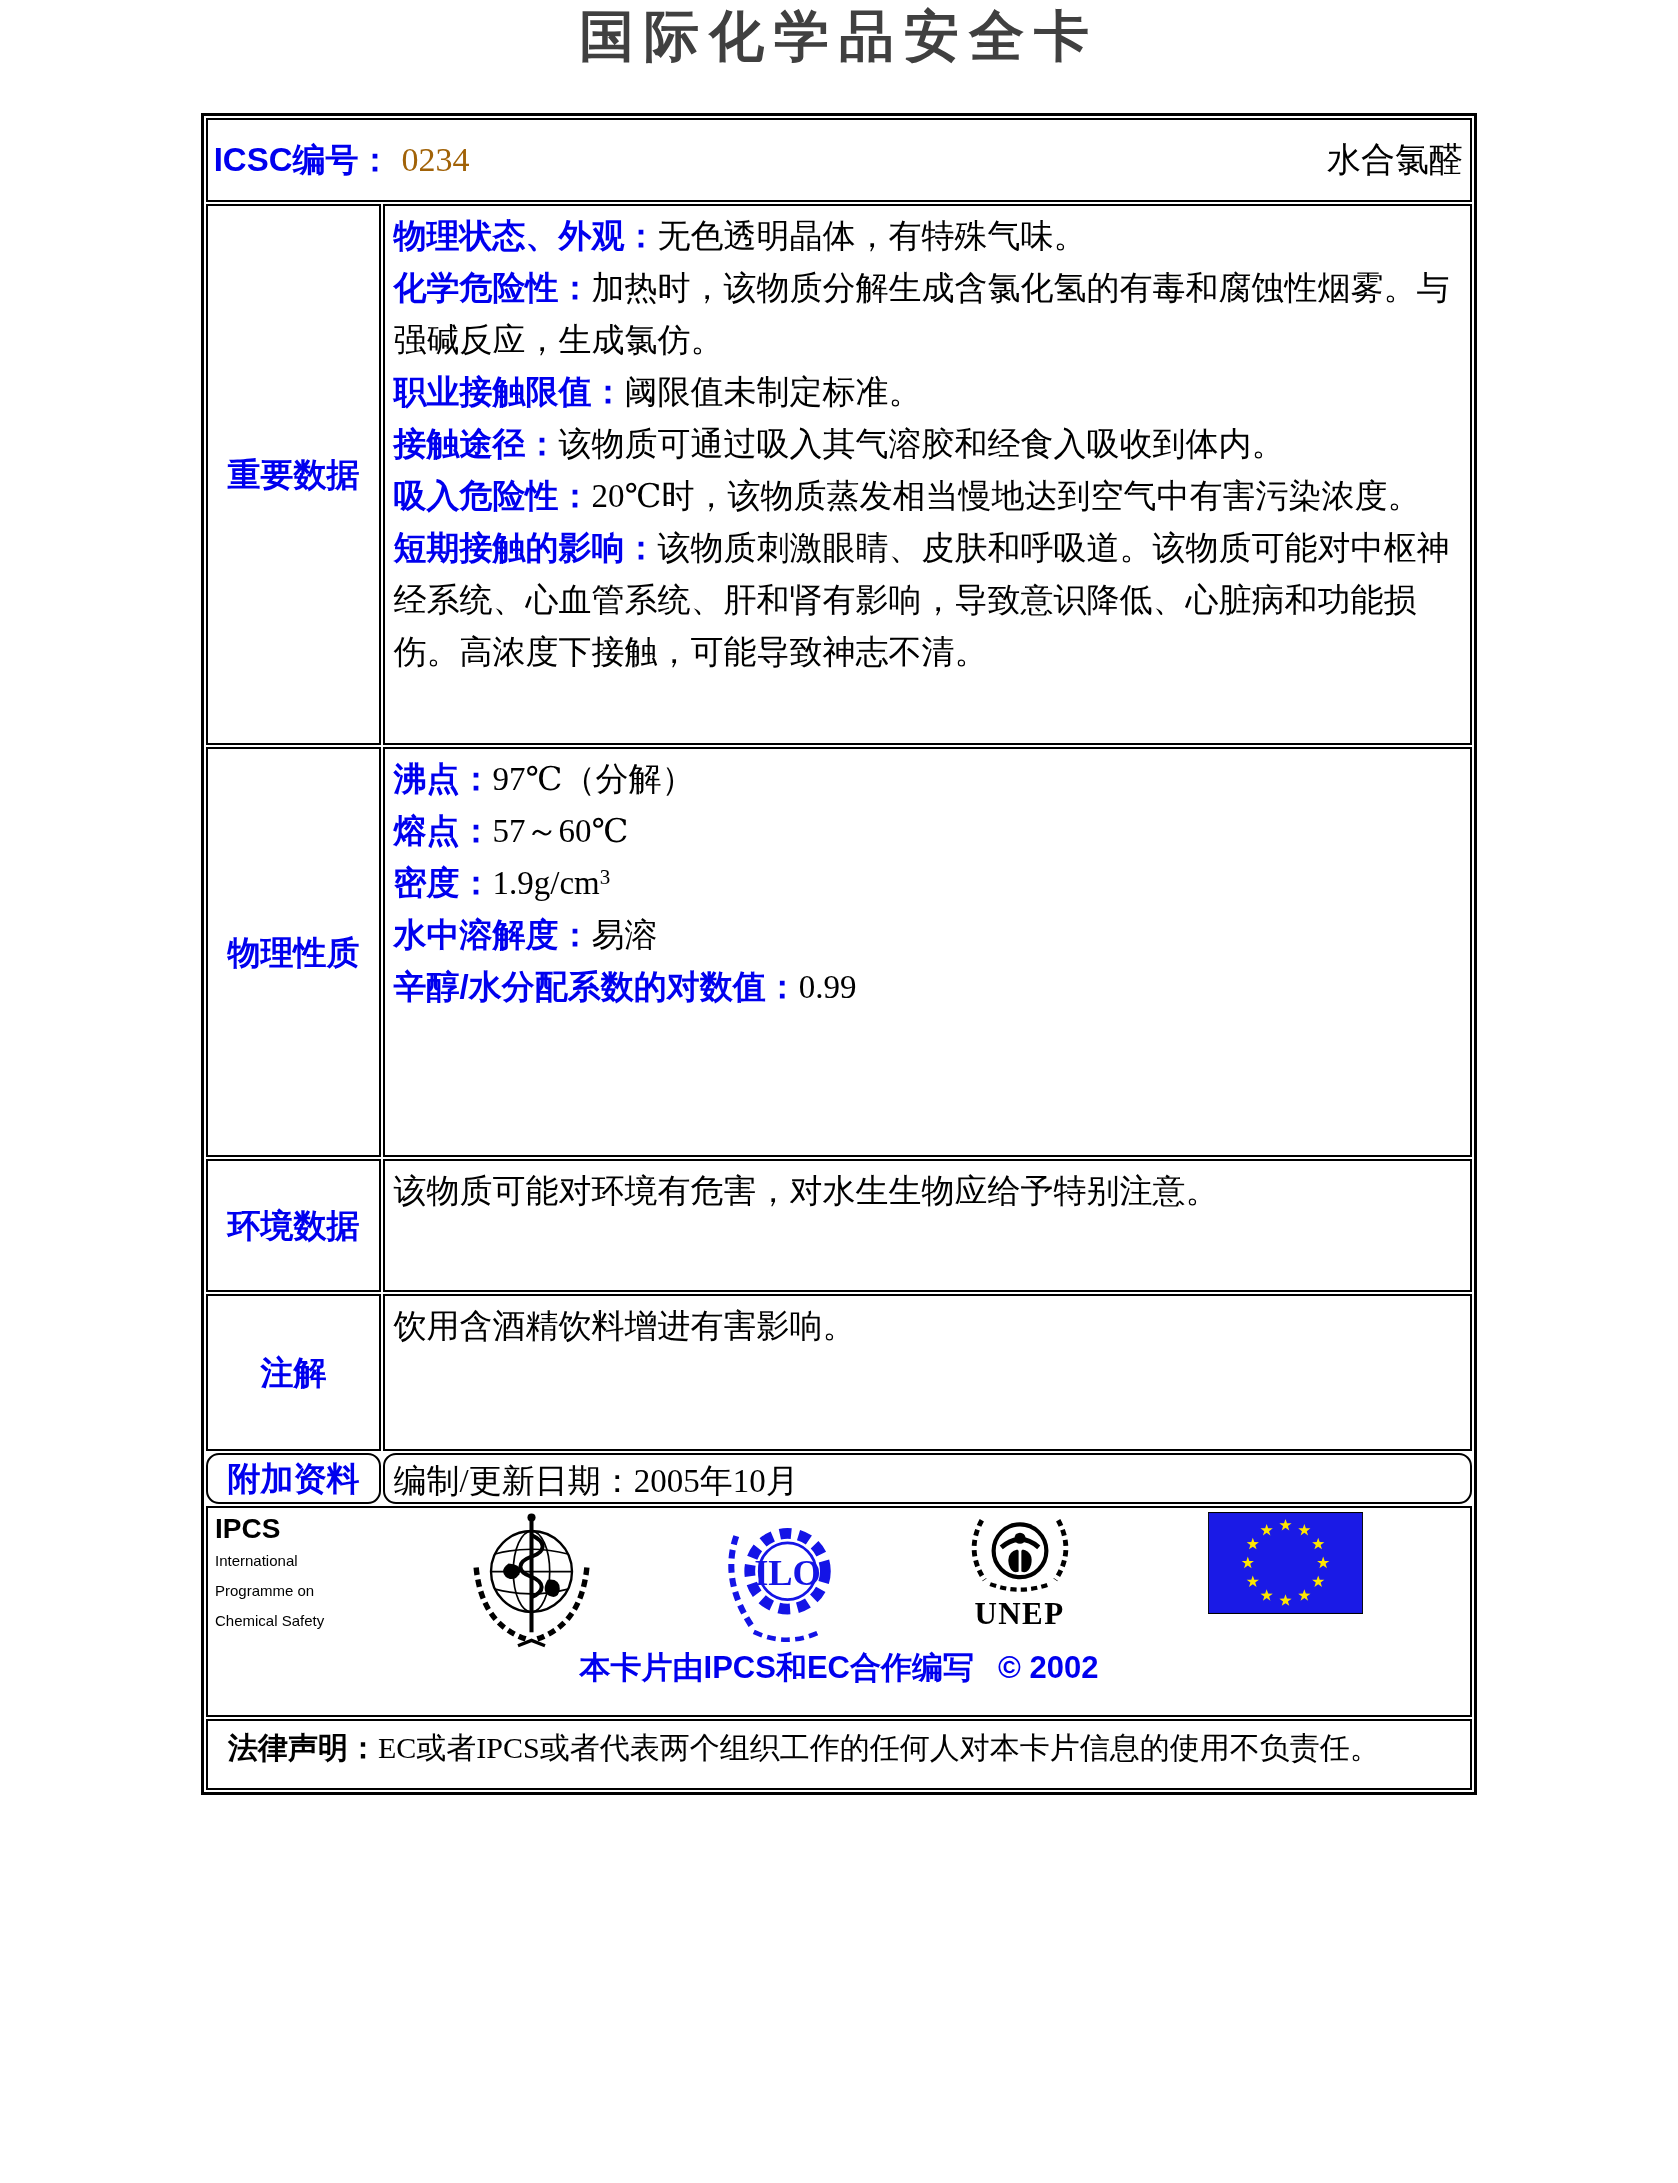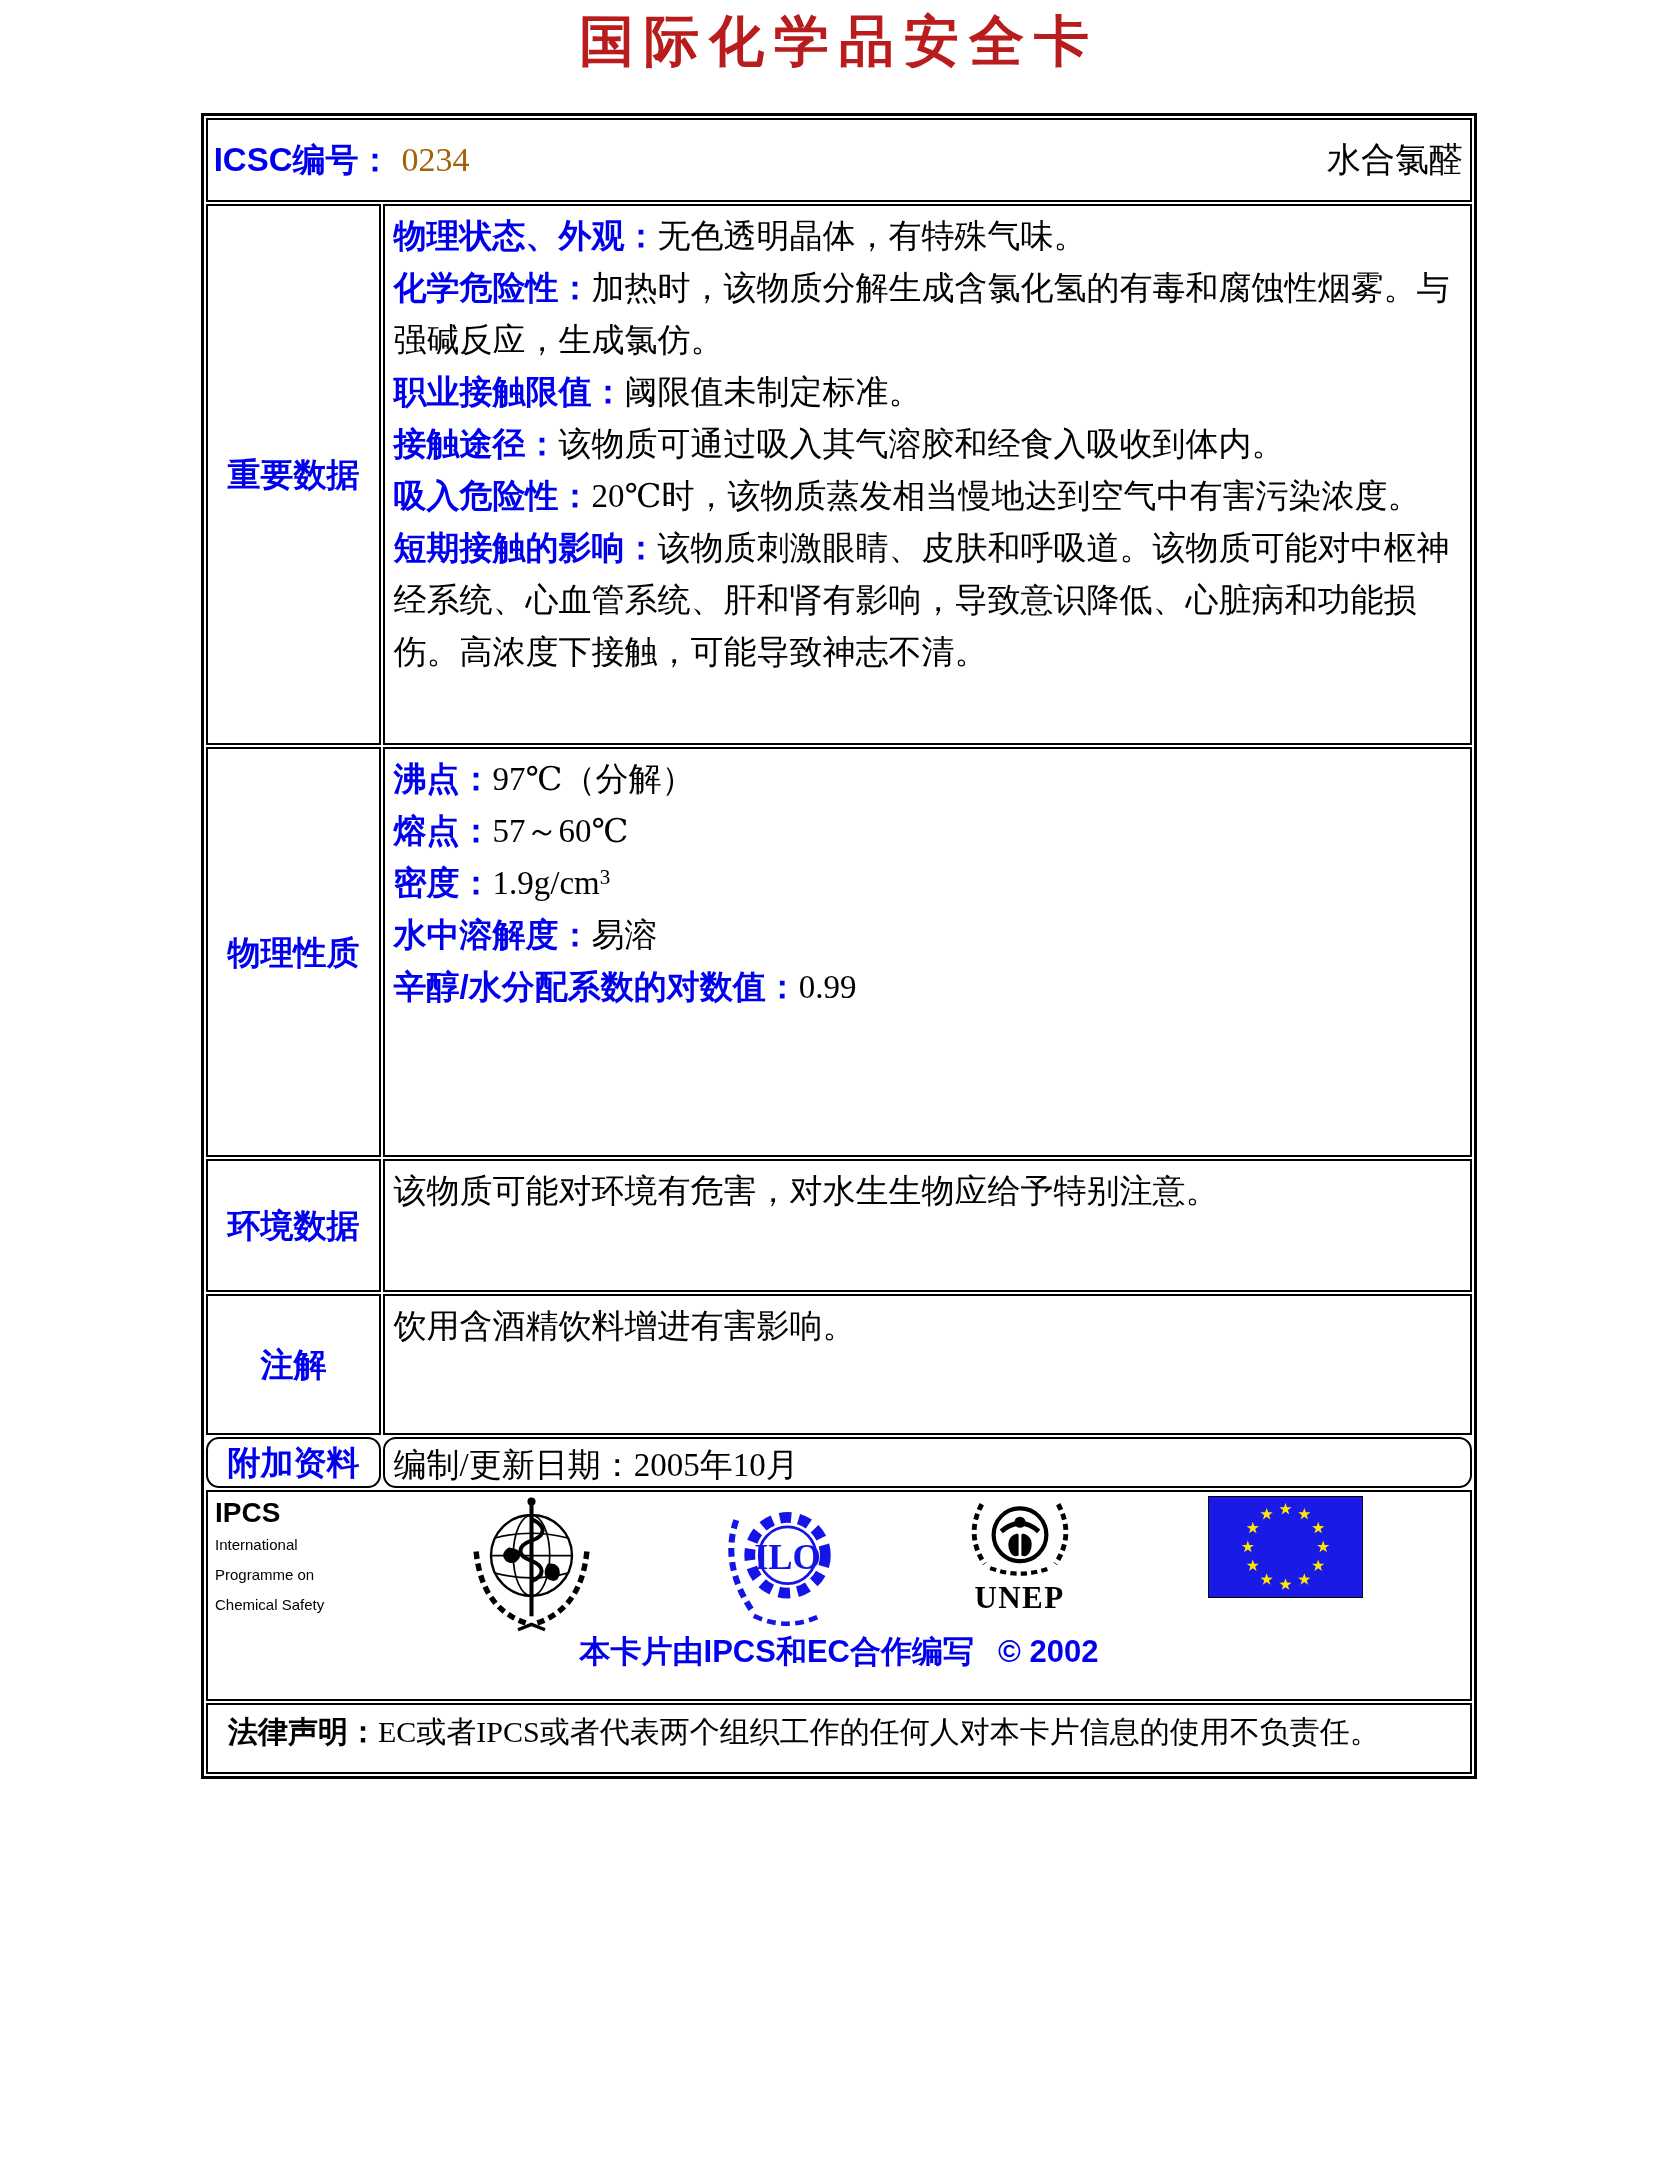--- a/index.html
+++ b/index.html
@@ -8,26 +8,26 @@
     background: #ffffff;
     width: 1678px; height: 2183px;
     font-family: "Liberation Serif", "DejaVu Serif", serif;
     color: #000;
   }
   .page { width: 1678px; height: 2183px; position: relative; }
 
   .doc-title {
     margin: 7px 0 0 0;
     text-align: center;
-    font-family: Liberation Sans, sans-serif;
+    font-family: Liberation Mono, monospace;
     font-weight: bold;
     font-size: 55px;
     line-height: 68px;
     letter-spacing: 10px;
-    color: #b91c1c;
+    color: #404040;
   }
 
   table.card {
     width: 1276px;
     margin: 38px auto 0 auto;
     border: 3.6px solid #000;
     border-collapse: separate;
     border-spacing: 2.1px;
     table-layout: fixed;
     background: #fff;
@@ -67,21 +67,21 @@
   .blab {
     font-family: "Liberation Sans", "DejaVu Sans", sans-serif;
     font-weight: bold; color: #0000ee;
   }
   .btext { color: #000; }
   sup.unit-sup { font-size: 21px; line-height: 0; vertical-align: 10px; }
 
   td.r-important { height: 541px; }
   td.r-physical  { height: 410px; }
   td.r-env       { height: 133px; }
-  td.r-notes     { height: 141px; }
+  td.r-notes     { height: 157px; }
   td.r-add       { height: 51px; vertical-align: middle; border-radius: 13px; }
   td.r-add .para { line-height: 40px; }
 
   
   td.logos-cell { height: 207px; }
   .logos-wrap { position: relative; height: 207px; width: 100%; }
   .ipcs-block {
     position: absolute; left: 7px; top: 4.3px;
     font-family: "Liberation Sans", "DejaVu Sans", sans-serif; color: #000;
   }

